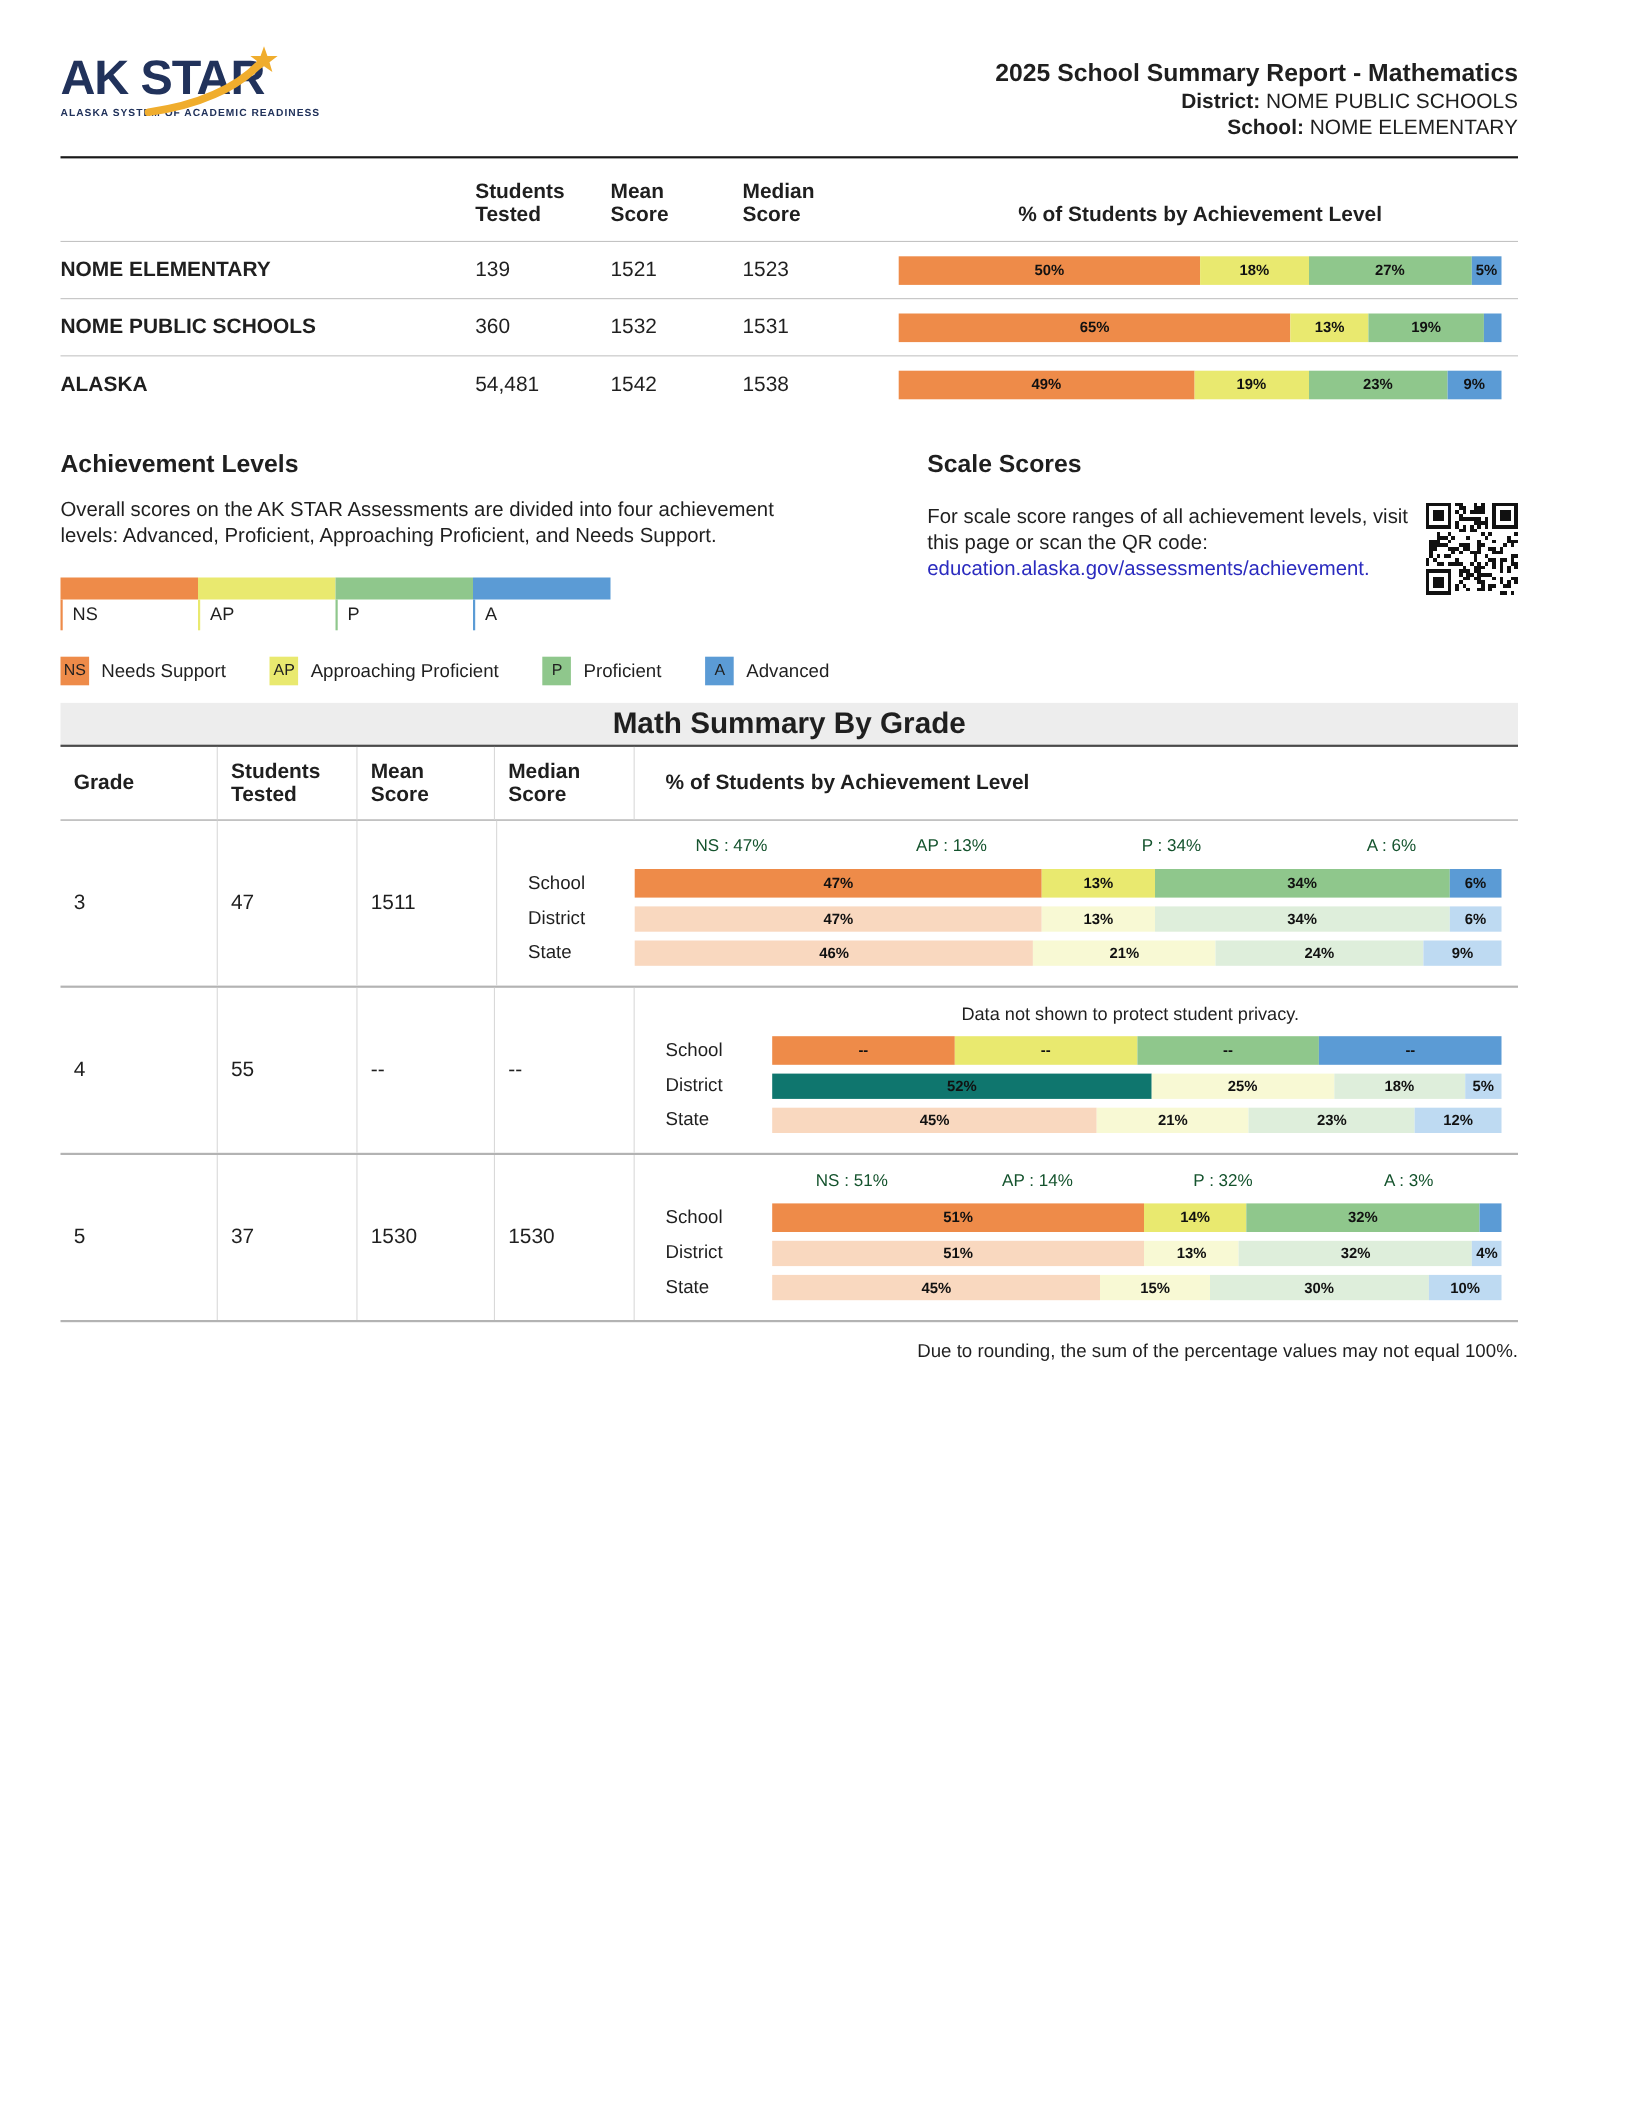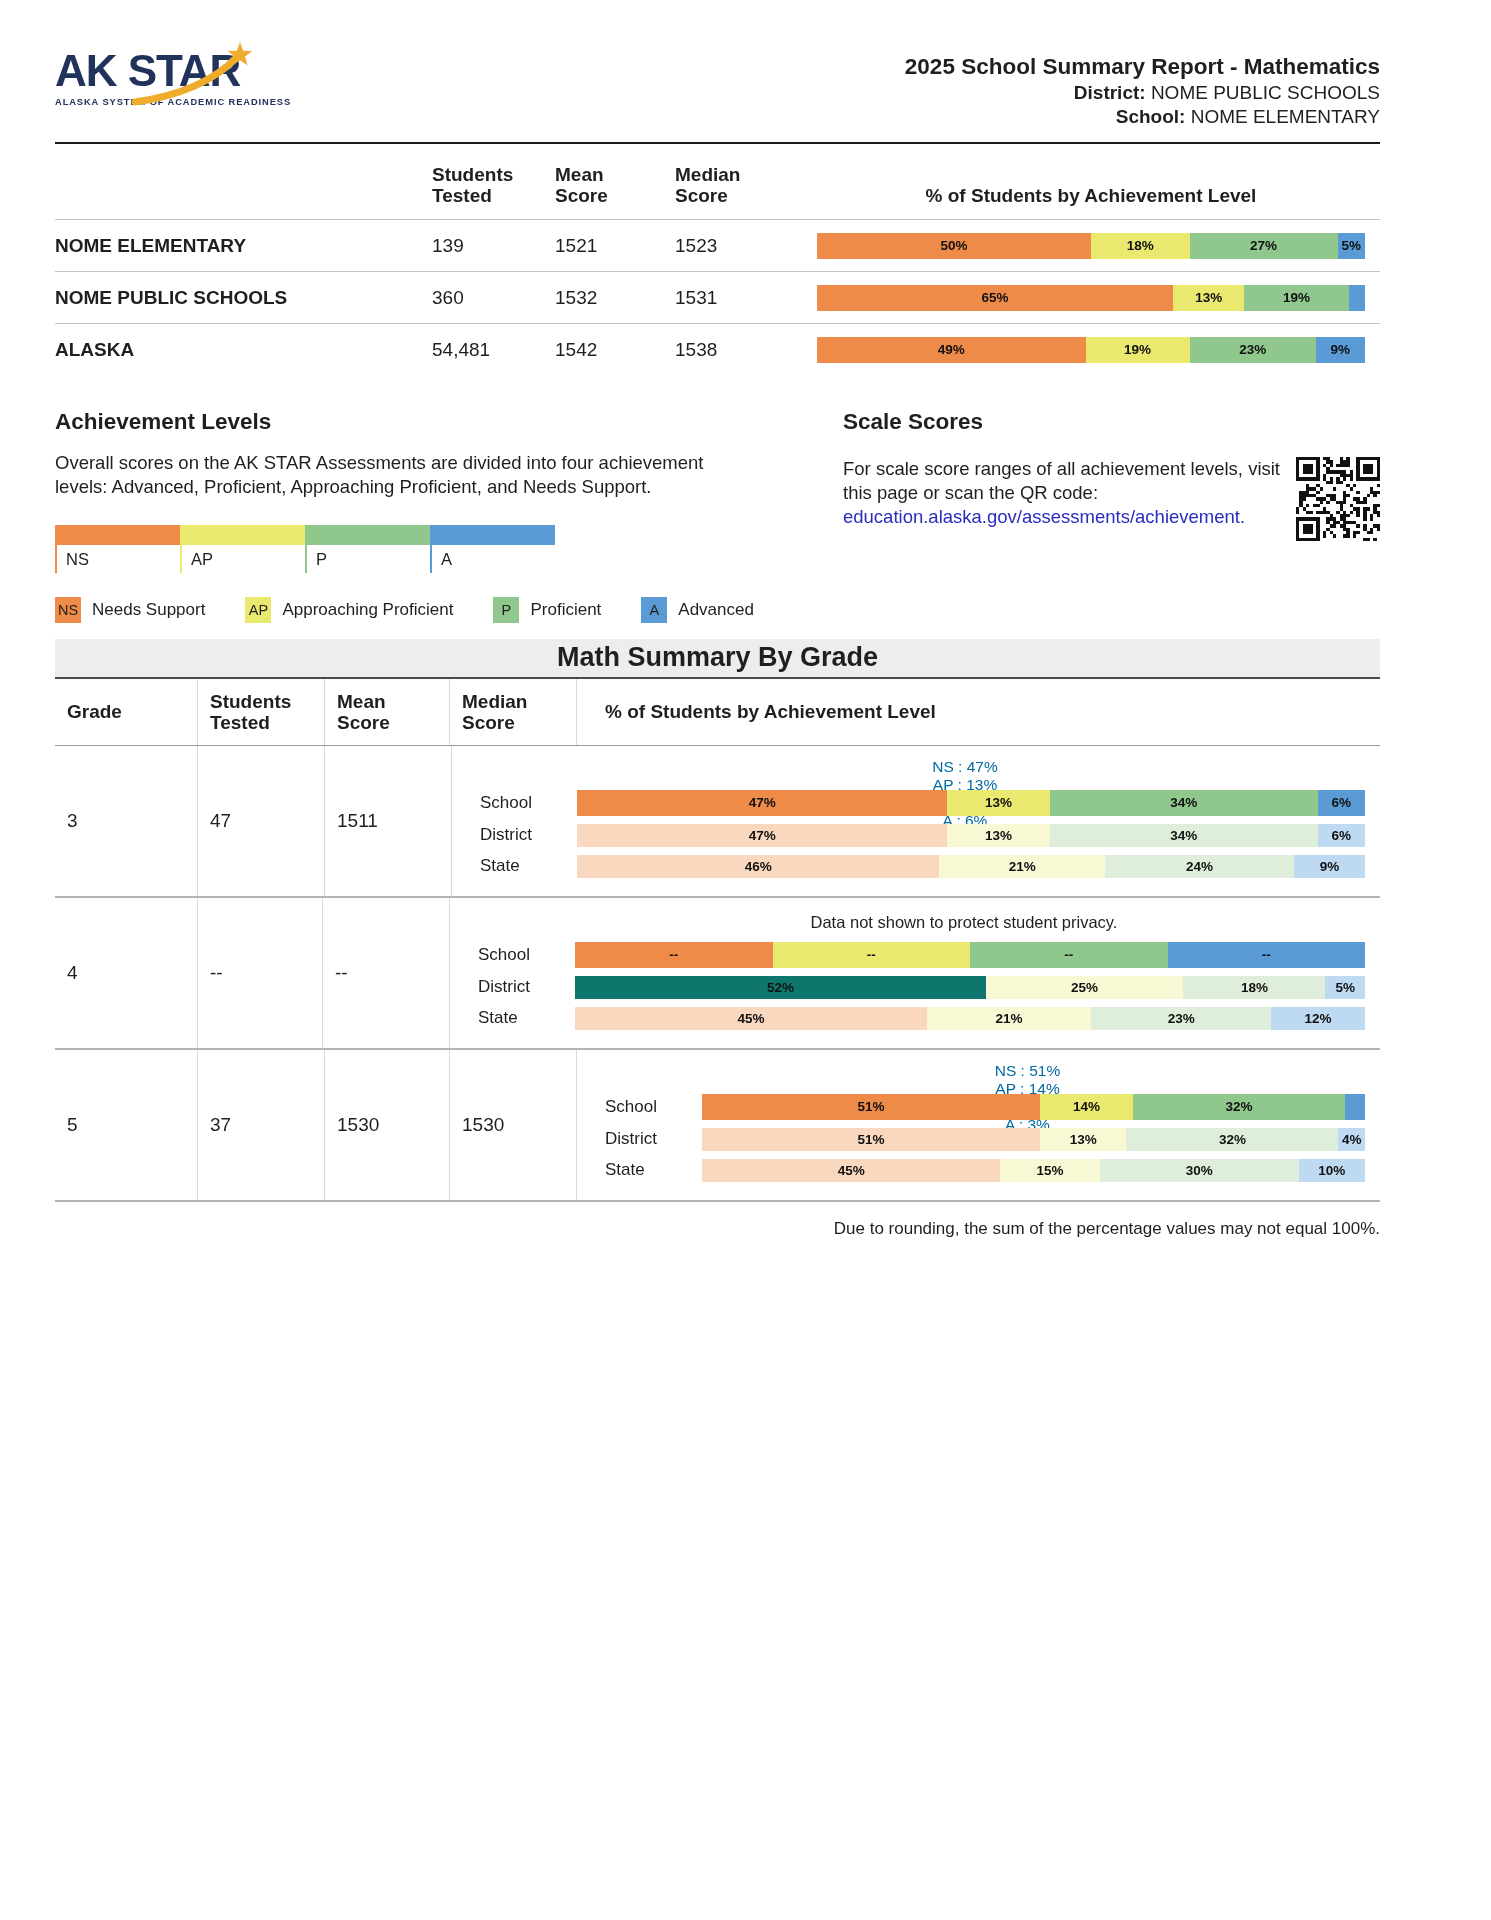--- a/index.html
+++ b/index.html
@@ -57,21 +57,21 @@
   
   .grade-band{margin-top:16px;background:#EDEDED;border-bottom:2px solid #4a4a4a;height:38px;
               display:flex;align-items:center;justify-content:center;font-size:27px;font-weight:bold;}
   .grade-head{display:flex;border-bottom:1.5px solid #9a9a9a;height:66px;align-items:center;}
   .ghc{box-sizing:border-box;border-right:1px solid #d9d9d9;padding-left:12px;font-size:19px;font-weight:bold;line-height:1.12;height:100%;display:flex;align-items:center;}
   .w-grade{width:143px;}.w-students{width:127px;}.w-mean{width:125px;}.w-median{width:127px;}
   .gh-ach{flex:1;padding-left:28px;border-right:none;font-size:19px;font-weight:bold;display:flex;align-items:center;}
   .grade-row{display:flex;border-bottom:2px solid #b3b3b3;min-height:147px;box-sizing:border-box;}
   .gcell{box-sizing:border-box;border-right:1px solid #d9d9d9;padding-left:12px;font-size:19px;display:flex;align-items:center;}
   .gpct{flex:1;box-sizing:border-box;padding:12px 15px 18px 28px;}
-  .gann{display:flex;margin-left:85px;height:24px;color:#0369a1;font-size:15.5px;align-items:center;flex-direction:column;}
+  .gann{display:flex;margin-left:85px;height:24px;color:#14532d;font-size:15.5px;align-items:center;}
   .gann span{flex:1;text-align:center;}
   .privacy{margin-left:85px;text-align:center;font-size:16.5px;height:24px;line-height:24px;}
   .bar-row{display:flex;align-items:center;margin-top:8px;}
   .bar-row .blabel{width:85px;font-size:17px;flex:none;}
   .gbar{flex:1;display:flex;height:23px;margin-left:12px;}
   .gbar.school{height:26px;}
   .rounding-note{text-align:right;font-size:17px;margin-top:17px;}
 </style>
 </head>
 <body>
@@ -569,20 +569,21 @@
                 </div>
                 <div class="segment" style="width: 9%; background: rgb(190, 218, 242);">
                   <span class="seglabel">9%</span>
                 </div>
               </div>
             </div>
           </div>
         </div>
         <div class="grade-row">
           <div class="gcell w-grade">4</div>
+          <div class="gcell w-students">55</div>
           <div class="gcell w-mean">--</div>
           <div class="gcell w-median">--</div>
           <div class="gpct">
             <div class="privacy">Data not shown to protect student privacy.</div>
             <div class="bar-row">
               <span class="blabel">School</span>
               <div class="gbar school">
                 <div class="segment" style="width: 25%; background: rgb(238, 139, 73);">
                   <span class="seglabel">--</span>
                 </div>

